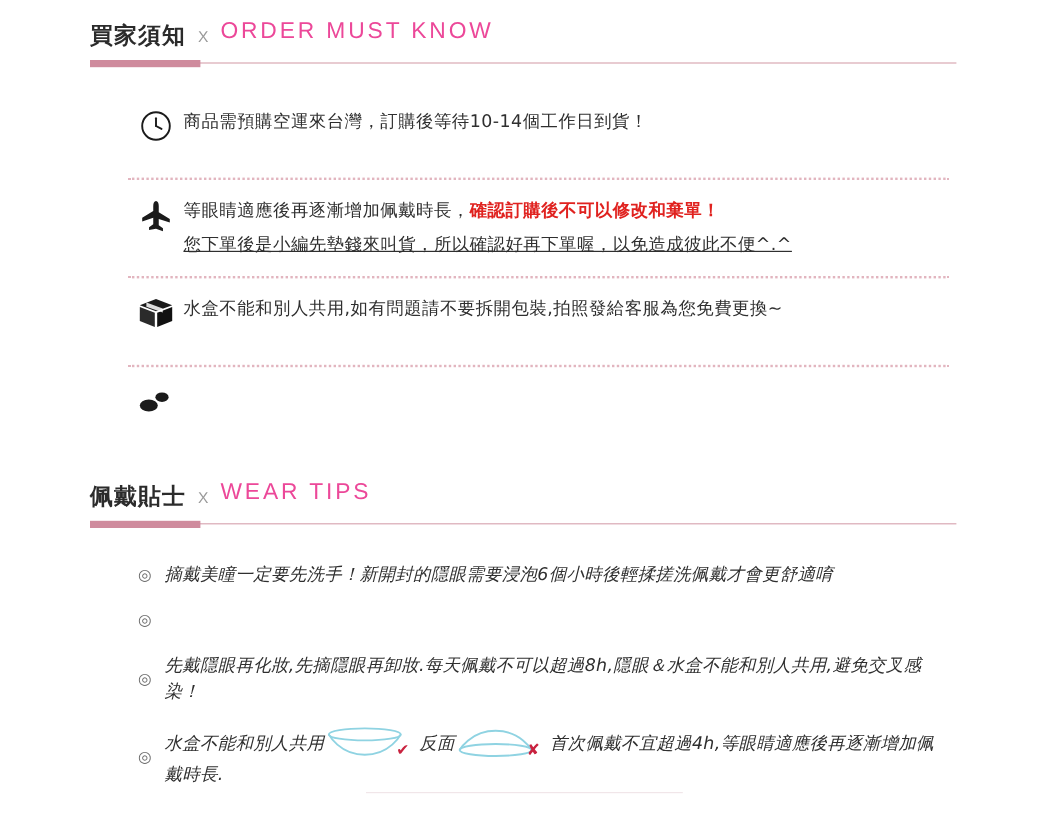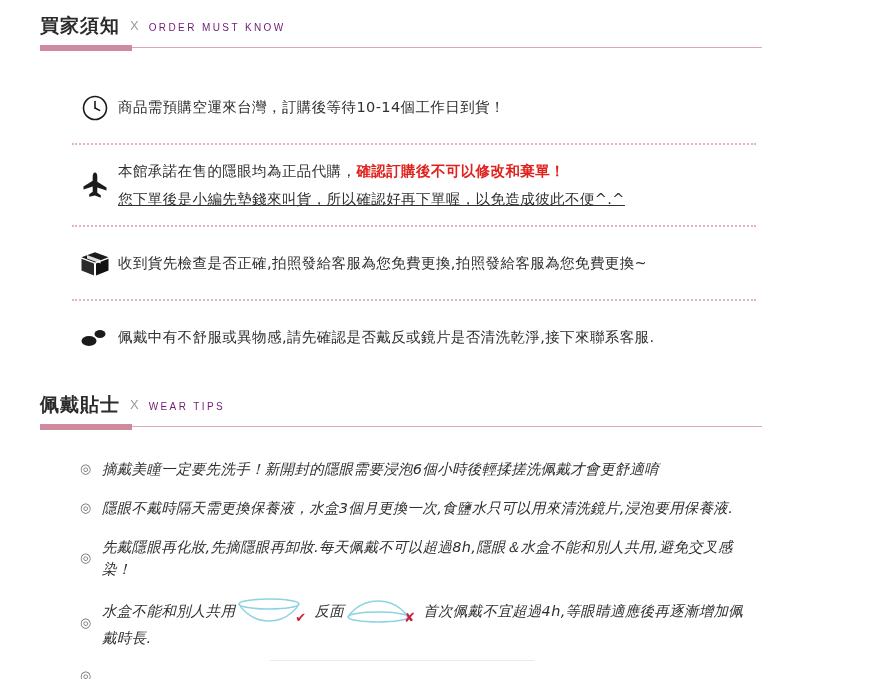--- a/index.html
+++ b/index.html
@@ -11,20 +11,21 @@
     height: 679px;
     background: #ffffff;
     font-family: "Liberation Sans", sans-serif;
     color: #333;
     overflow: hidden;
   }
   .page {
     position: relative;
     width: 804px;
     height: 679px;
+    margin-left: 35px;
   }
 
   
   .section-head {
     position: relative;
     padding-left: 40px;
     display: flex;
     align-items: flex-end;
     gap: 10px;
   }
@@ -35,22 +36,22 @@
     color: #2b2b2b;
     letter-spacing: 1px;
     line-height: 1;
   }
   .sec-x {
     font-size: 13px;
     color: #9a9a9a;
     padding-bottom: 2px;
   }
   .sec-sub {
-    font-size: 10px;
-    color: #701a75;
+    font-size: 19px;
+    color: #ec4899;
     letter-spacing: 2.4px;
     padding-bottom: 2px;
   }
   .rule-wrap {
     position: relative;
     margin-top: 10px;
     height: 8px;
   }
   .rule-thin {
     position: absolute;
@@ -69,21 +70,21 @@
     background: #cf8b9d;
   }
 
   
   .notice-list {
     margin-top: 18px;
     padding: 0 48px 0 72px;
   }
   .notice-row {
     display: flex;
-    align-items: center;
+    align-items: flex-start;
     padding: 14px 0 14px 0;
     border-bottom: 2px dotted #e2b5bf;
     min-height: 44px;
   }
   .notice-row.last {
     border-bottom: none;
   }
   .notice-icon {
     width: 46px;
     flex: 0 0 46px;
@@ -201,45 +202,44 @@
       <div class="notice-text">商品需預購空運來台灣，訂購後等待10-14個工作日到貨！</div>
     </div>
 
     <div class="notice-row">
       <div class="notice-icon">
         <svg width="28" height="30" viewBox="0 0 28 30">
           <path d="M14 1.5c1.5 0 2.3 1.8 2.3 4.2v5.1l9.2 5.6v3.1l-9.2-3.1v5.4l3.5 2.5v2.4L14 24.6l-5.8 1.1v-2.4l3.5-2.5v-5.4L2.5 18.5v-3.1l9.2-5.6V5.7C11.7 3.3 12.5 1.5 14 1.5z" fill="#1b1b1b"></path>
         </svg>
       </div>
       <div class="notice-text">
-        <span>本館承諾在售的隱眼均為正品代購，</span><span class="warn">確認訂購後不可以修改和棄單！</span>
+        <span>等眼睛適應後再逐漸增加佩戴時長，</span><span class="warn">確認訂購後不可以修改和棄單！</span>
         <span class="line2">您下單後是小編先墊錢來叫貨，所以確認好再下單喔，以免造成彼此不便^.^</span>
       </div>
     </div>
 
     <div class="notice-row">
       <div class="notice-icon">
         <svg width="30" height="26" viewBox="0 0 30 26">
           <path d="M15 1.2 1.5 6.3 15 11.4 28.5 6.3z" fill="#1b1b1b"></path>
           <path d="M1.5 7.8v11.6L14 24.6V12.6z" fill="#2b2b2b"></path>
           <path d="M28.5 7.8v11.6L16 24.6V12.6z" fill="#111"></path>
           <path d="M7 4.1 20.6 9.1l0 3.4L7 7.6z" fill="#ffffff" opacity="0.85"></path>
         </svg>
       </div>
-      <div class="notice-text">收到貨先檢查是否正確,拍照發給客服為您免費更換,拍照發給客服為您免費更換~</div>
+      <div class="notice-text">水盒不能和別人共用,如有問題請不要拆開包裝,拍照發給客服為您免費更換~</div>
     </div>
 
     <div class="notice-row last">
       <div class="notice-icon">
         <svg width="30" height="26" viewBox="0 0 30 26">
           <ellipse cx="9" cy="16" rx="7.5" ry="5" fill="#1b1b1b"></ellipse>
           <ellipse cx="20" cy="9" rx="5.5" ry="4" fill="#1b1b1b"></ellipse>
         </svg>
       </div>
-      <div class="notice-text">佩戴中有不舒服或異物感,請先確認是否戴反或鏡片是否清洗乾淨,接下來聯系客服.</div>
     </div>
   </div>
 
   <div style="height:22px"></div>
   <div class="section-head">
     <span class="sec-title">佩戴貼士</span>
     <span class="sec-x">X</span>
     <span class="sec-sub">WEAR TIPS</span>
   </div>
   <div class="rule-wrap">
@@ -249,21 +249,20 @@
 
   <div class="tips-list">
 
     <div class="tip-row">
       <span class="tip-bullet">◎</span>
       <span class="tip-text">摘戴美瞳一定要先洗手！新開封的隱眼需要浸泡6個小時後輕揉搓洗佩戴才會更舒適唷</span>
     </div>
 
     <div class="tip-row">
       <span class="tip-bullet">◎</span>
-      <span class="tip-text">隱眼不戴時隔天需更換保養液，水盒3個月更換一次,食鹽水只可以用來清洗鏡片,浸泡要用保養液.</span>
     </div>
 
     <div class="tip-row">
       <span class="tip-bullet">◎</span>
       <span class="tip-text">先戴隱眼再化妝,先摘隱眼再卸妝.每天佩戴不可以超過8h,隱眼＆水盒不能和別人共用,避免交叉感染！</span>
     </div>
 
     <div class="tip-row lens-row">
       <span class="tip-bullet">◎</span>
       <span class="tip-text">

